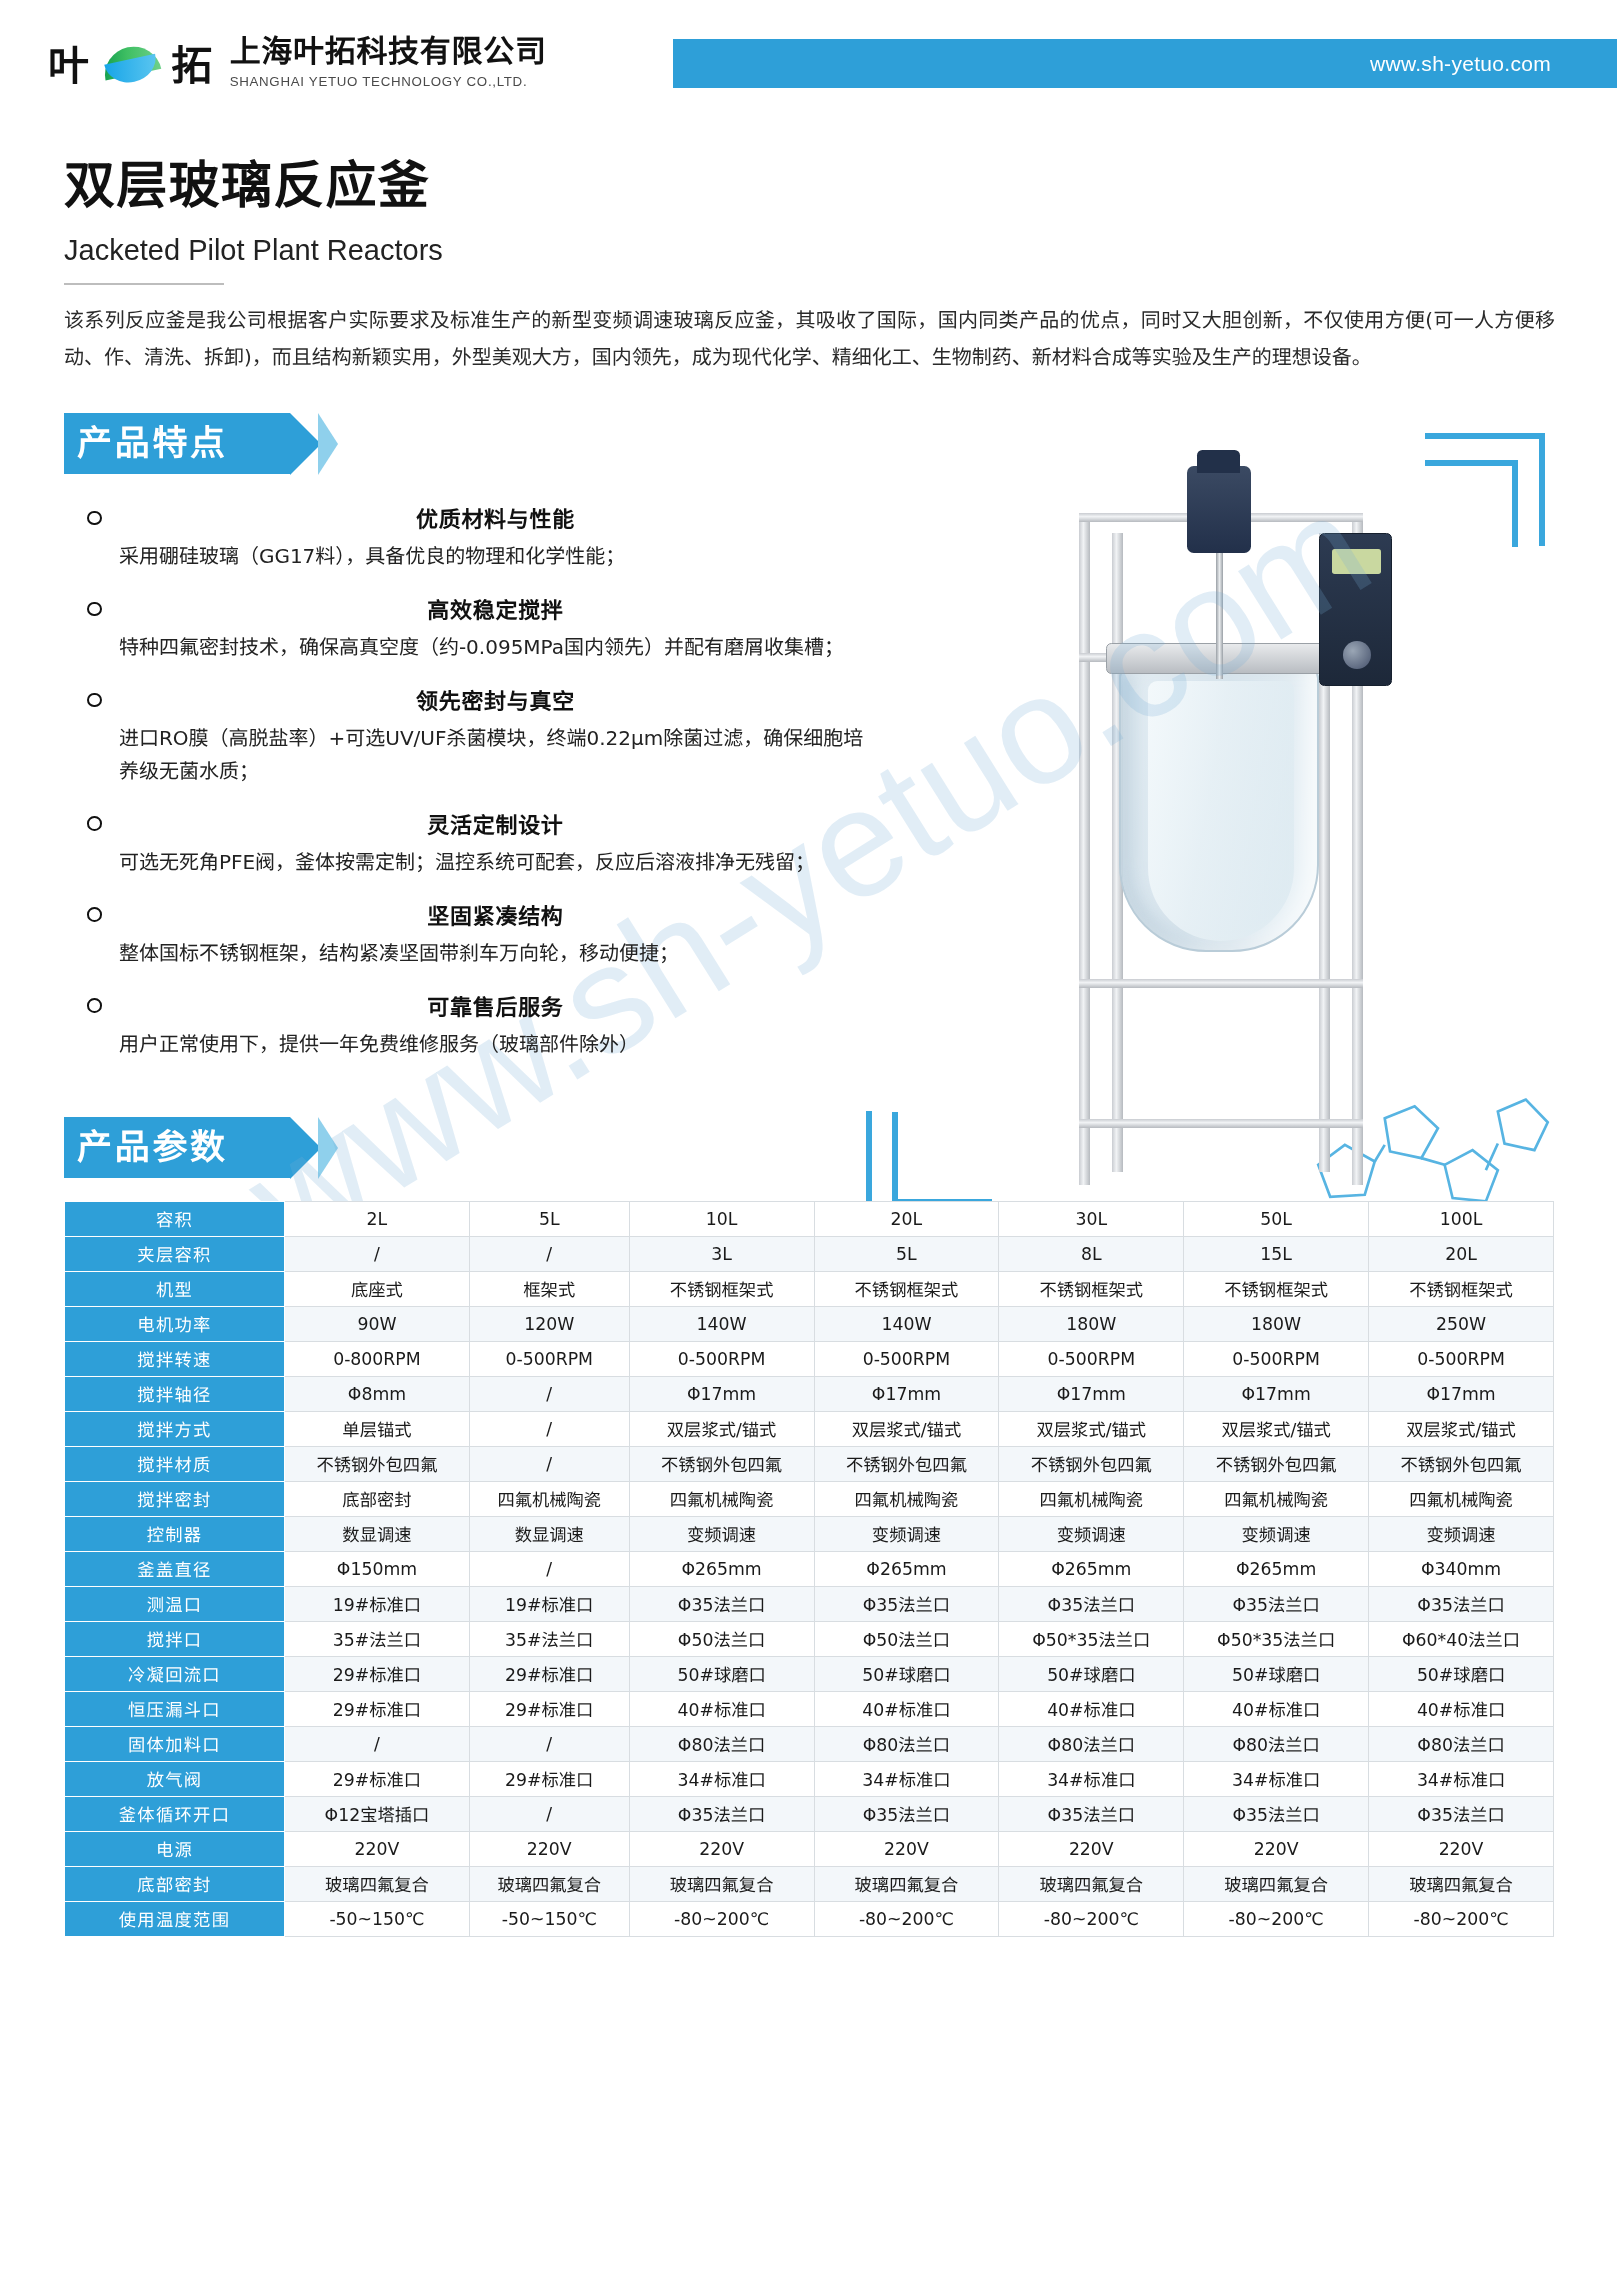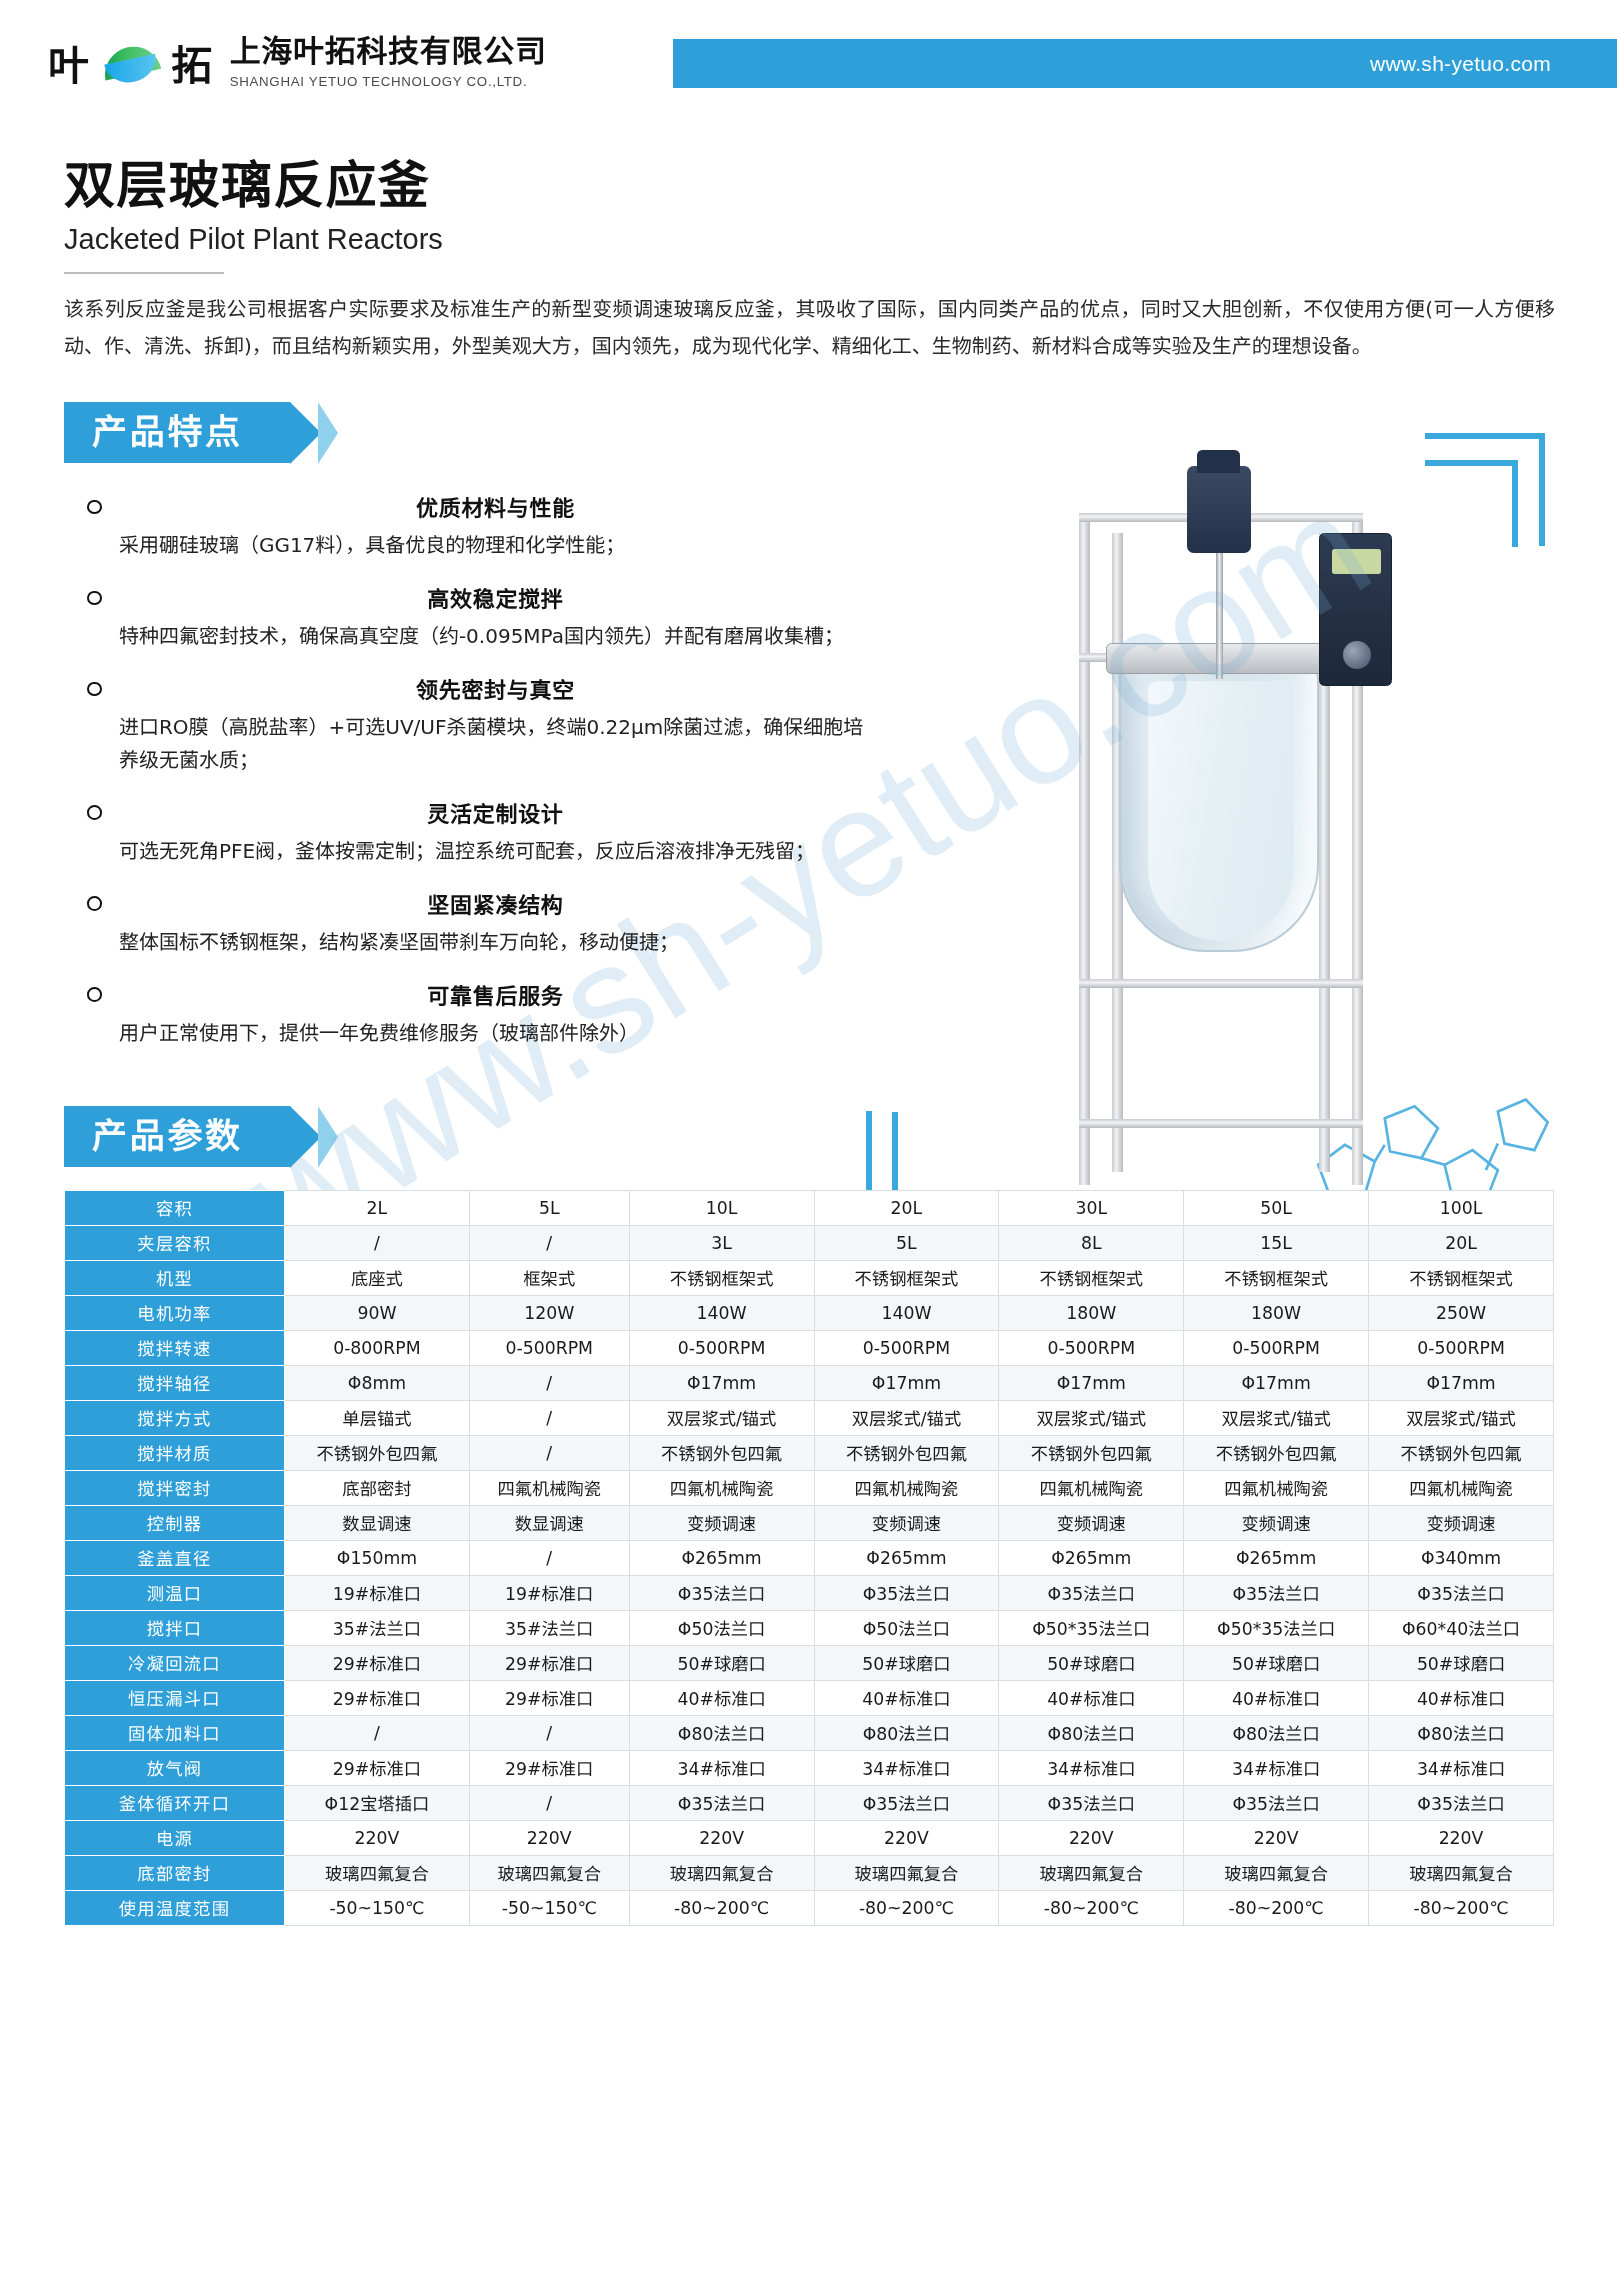--- a/index.html
+++ b/index.html
@@ -95,21 +95,21 @@
   .title-cn {
     font-size: 51px;
     font-weight: 700;
     color: #111;
     font-family: Liberation Mono, monospace;
     letter-spacing: 1.3px;
   }
   .title-en {
     font-size: 29px;
     color: #222;
-    margin-top: 5px;
+    margin-top: 16px;
     font-family: "Liberation Sans", sans-serif;
   }
   .title-rule {
     width: 160px; height: 2px;
     background: #bdbdbd;
     margin: 16px 0 0 0;
   }
   .intro {
     margin: 17.3px 64px 0 64px;
     width: 1491px;
@@ -150,21 +150,21 @@
     border-bottom: 31px solid transparent;
     border-left: 20px solid #8fd0ec;
   }
   .section-banner .label {
     position: relative;
     z-index: 2;
     color: #fff;
     font-size: 35px;
     font-weight: 700;
     line-height: 61px;
-    padding-left: 28px;
+    padding-left: 13px;
     letter-spacing: 2.7px;
     font-family: "DejaVu Sans", sans-serif;
   }
 
   
   .features {
     margin: 27px 0 0 87px;
     width: 785px;
     position: relative;
     z-index: 3;

